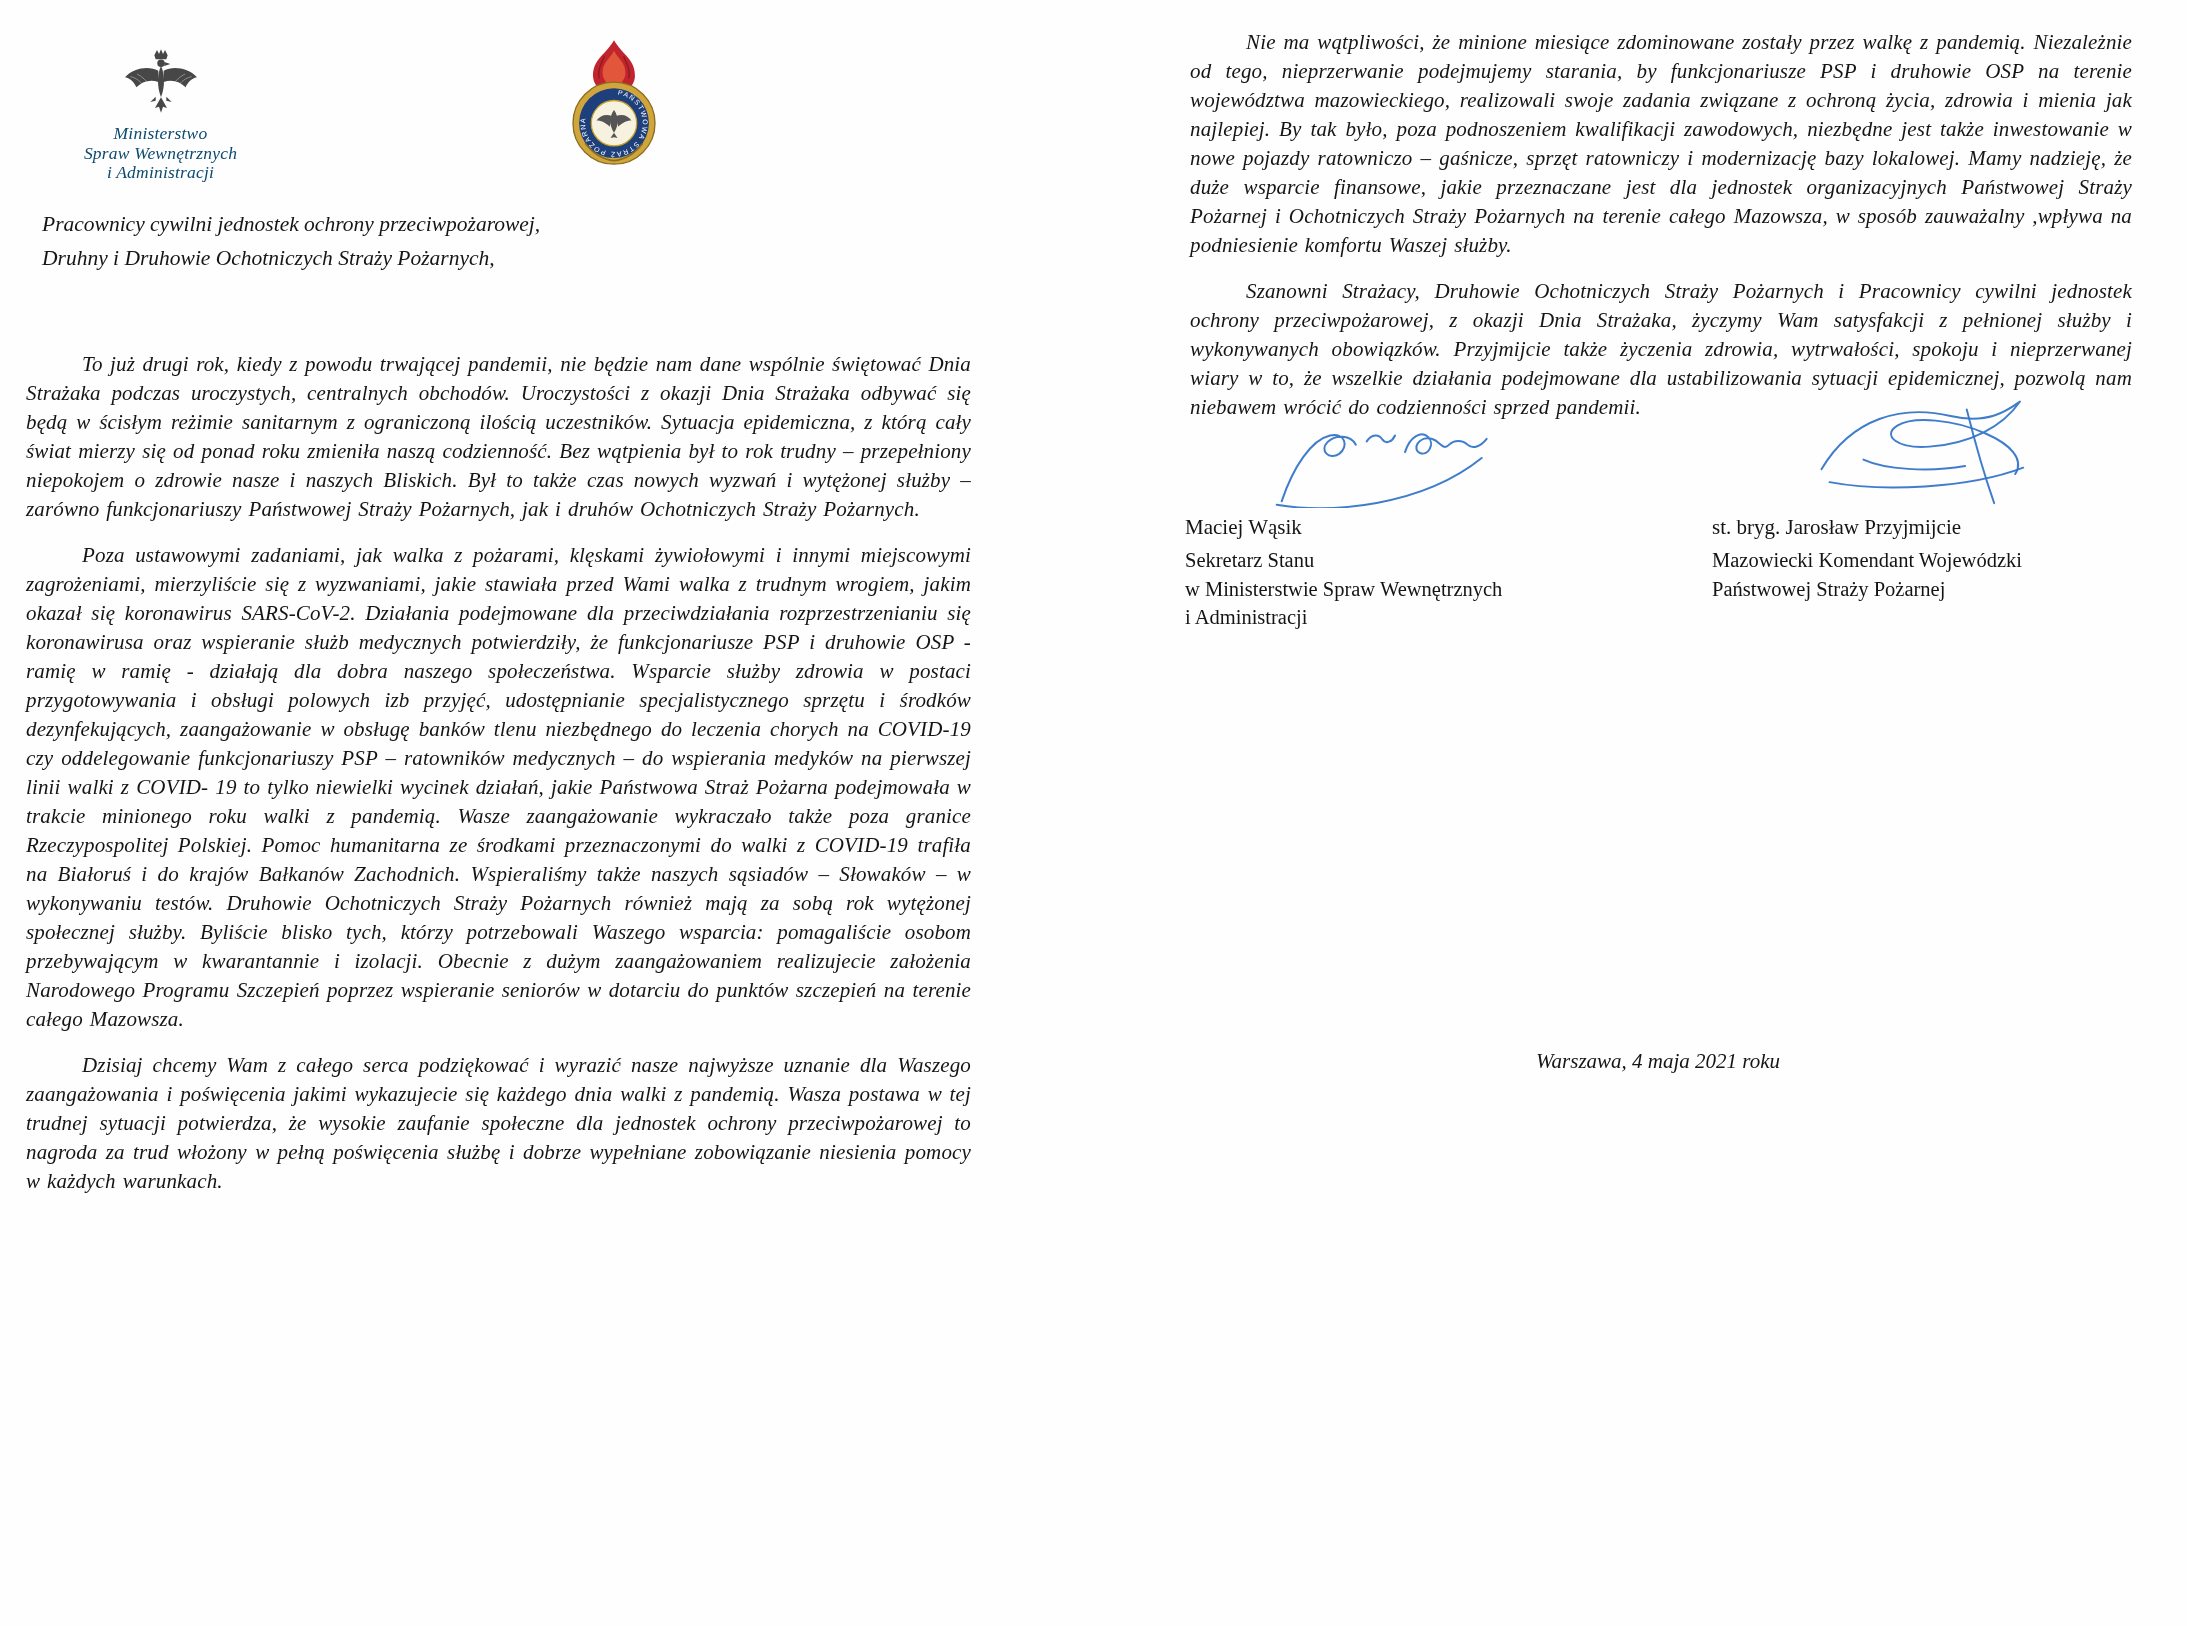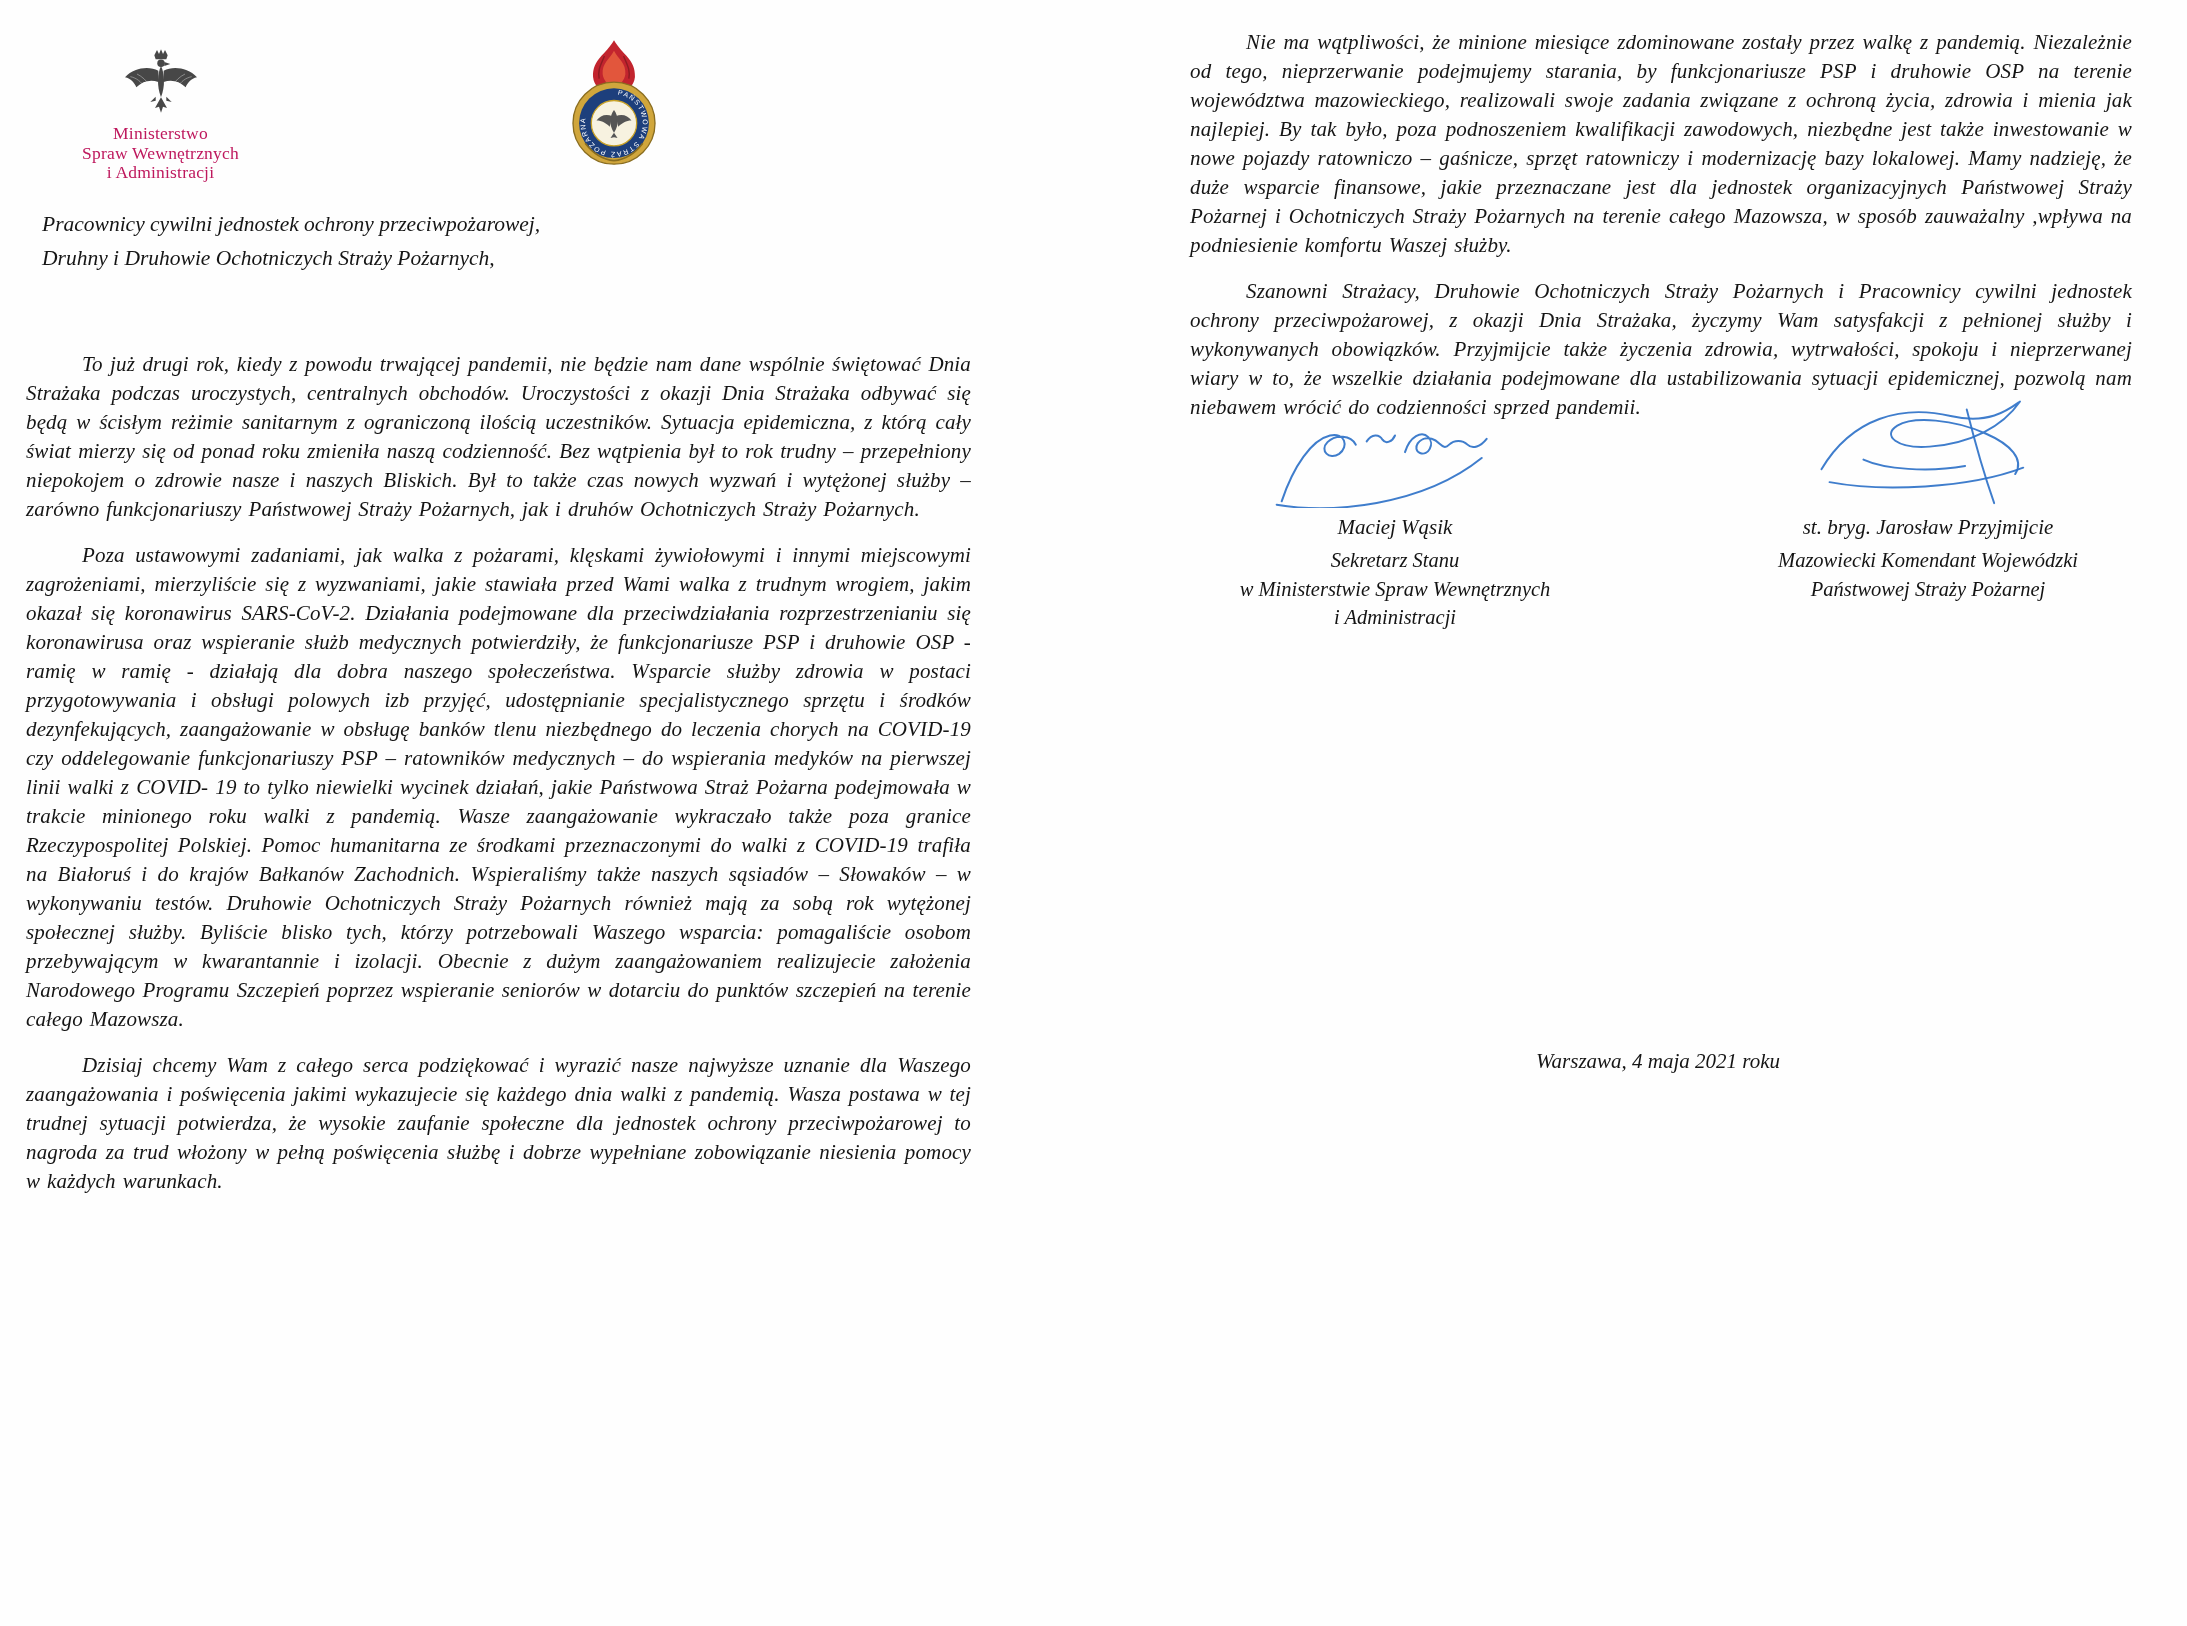--- a/index.html
+++ b/index.html
@@ -18,22 +18,23 @@
   .ministry {
     position: absolute;
     left: 68px; top: 46px;
     width: 185px;
     text-align: center;
   }
   .ministry svg { display: block; margin: 0 auto 6px auto; }
   .ministry-caption div {
     font-size: 17.5px;
     line-height: 19.5px;
-    color: #be185d;
+    color: #0c4a6e;
     letter-spacing: 0.2px;
+    font-style: italic;
   }
 
   .psp { position: absolute; left: 566px; top: 38px; }
 
   
   .salutation {
     position: absolute;
     left: 42px; top: 207px;
     width: 800px;
     font-style: italic;
@@ -50,21 +51,21 @@
     margin-bottom: 17px;
     letter-spacing: 0.15px;
     word-spacing: 1.5px;
     color: #151515;
     font-family: Liberation Serif, serif;
   }
   .left-body  { position: absolute; left: 26px;   top: 350px; width: 945px; }
   .right-body { position: absolute; left: 1190px; top: 28px;  width: 942px; }
 
   
-  .sig { position: absolute; text-align: center; font-style: italic; }
+  .sig { position: absolute; text-align: left; }
   .sig-left  { left: 1185px; top: 408px; width: 420px; }
   .sig-right { left: 1712px; top: 395px; width: 432px; }
   .sig svg { display: block; margin: 0 auto; }
   .sig-name {
     font-size: 21px;
     line-height: 30px;
     margin-top: 4px;
     color: #141414;
   }
   .sig-title {

